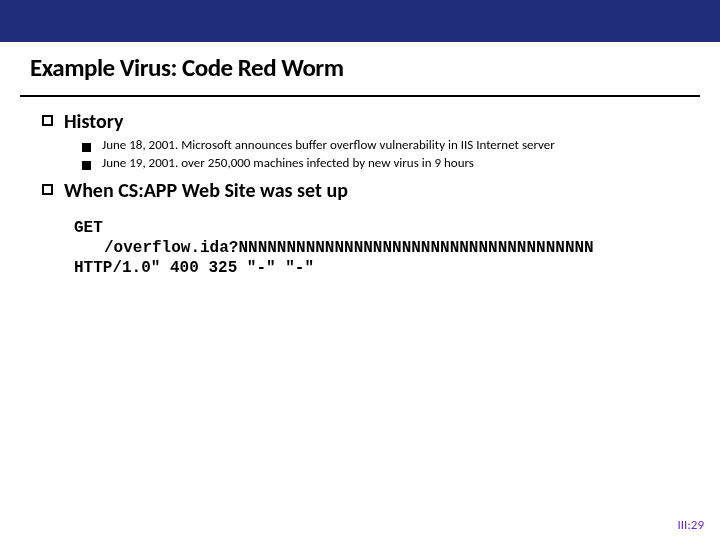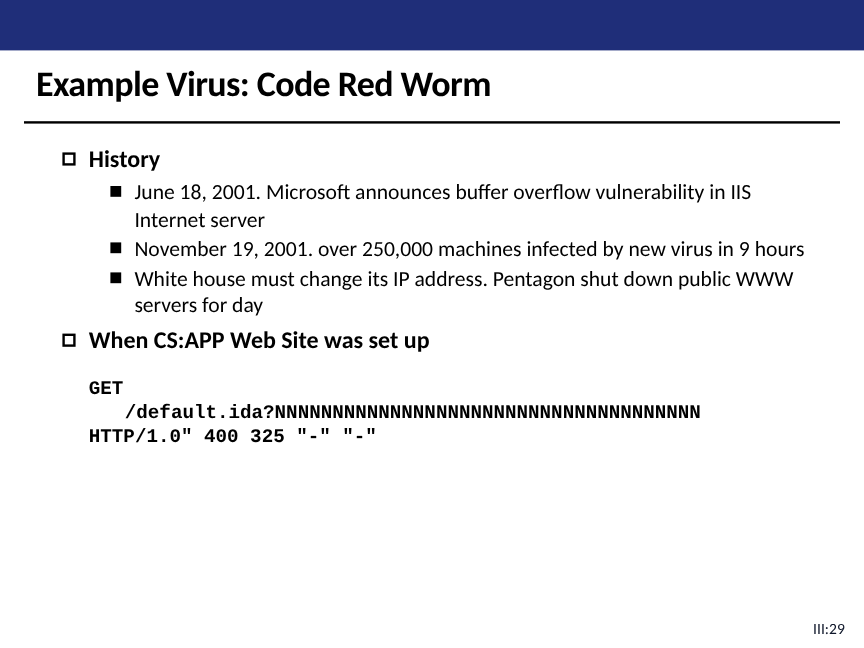--- a/index.html
+++ b/index.html
@@ -12,37 +12,37 @@
     color: #000;
     overflow: hidden;
     position: relative;
   }
   .topbar {
     width: 100%;
     height: 42px;
     background: #1f2e79;
   }
   .slide-title {
-    font-size: 30px;
+    font-size: 25px;
     font-weight: 700;
     margin: 10px 0 12px 30px;
     letter-spacing: -0.5px;
   }
   .rule {
     height: 2px;
     background: #000;
     margin: 6px 20px 0 20px;
   }
   .content {
     margin: 12px 28px 0 34px;
   }
   ul {
     list-style: none;
     padding: 0;
-    margin: 18px;
+    margin: 8px;
   }
   .l1 > li {
     padding-left: 22px;
     position: relative;
     margin-top: 6px;
   }
   .l1 > li::before {
     content: "";
     position: absolute;
     left: 0;
@@ -55,21 +55,21 @@
   .l1-label {
     font-weight: 700;
     font-size: 20px;
   }
   .l2 {
     margin: 4px 0 0 18px;
   }
   .l2 > li {
     padding-left: 20px;
     position: relative;
-    font-size: 18px;
+    font-size: 13px;
     line-height: 1.25;
     margin-bottom: 2px;
   }
   .l2 > li::before {
     content: "";
     position: absolute;
     left: 0;
     top: 6px;
     width: 9px;
     height: 9px;
@@ -85,47 +85,46 @@
   }
   .code-block .indent {
     padding-left: 30px;
     display: block;
   }
   .pagefoot {
     position: absolute;
     right: 16px;
     bottom: 8px;
     font-size: 13px;
-    color: #0f172a;
+    color: #6d28d9;
     font-weight: 500;
   }
 </style>
 </head>
 <body>
 
 <div class="topbar"></div>
 
 <div class="slide-title">Example Virus: Code Red Worm</div>
 <div class="rule"></div>
 
 <div class="content">
   <ul class="l1">
     <li>
       <span class="l1-label">History</span>
       <ul class="l2">
         <li>June 18, 2001.  Microsoft announces buffer overflow vulnerability in IIS Internet server</li>
-        <li>November 19, 2001. over 250,000 machines infected by new virus in 9 hours</li>
-        <li>White house must change its IP address.  Pentagon shut down public WWW servers for day</li>
+        <li>June 19, 2001. over 250,000 machines infected by new virus in 9 hours</li>
       </ul>
     </li>
     <li>
       <span class="l1-label">When CS:APP Web Site was set up</span>
     </li>
   </ul>
 
   <div class="code-block">
     <span>GET</span>
-    <span class="indent">/default.ida?NNNNNNNNNNNNNNNNNNNNNNNNNNNNNNNNNNNNN</span>
+    <span class="indent">/overflow.ida?NNNNNNNNNNNNNNNNNNNNNNNNNNNNNNNNNNNNN</span>
     <span>HTTP/1.0" 400 325 "-" "-"</span>
   </div>
 </div>
 
 <div class="pagefoot">III:29</div>
 
 </body></html>

